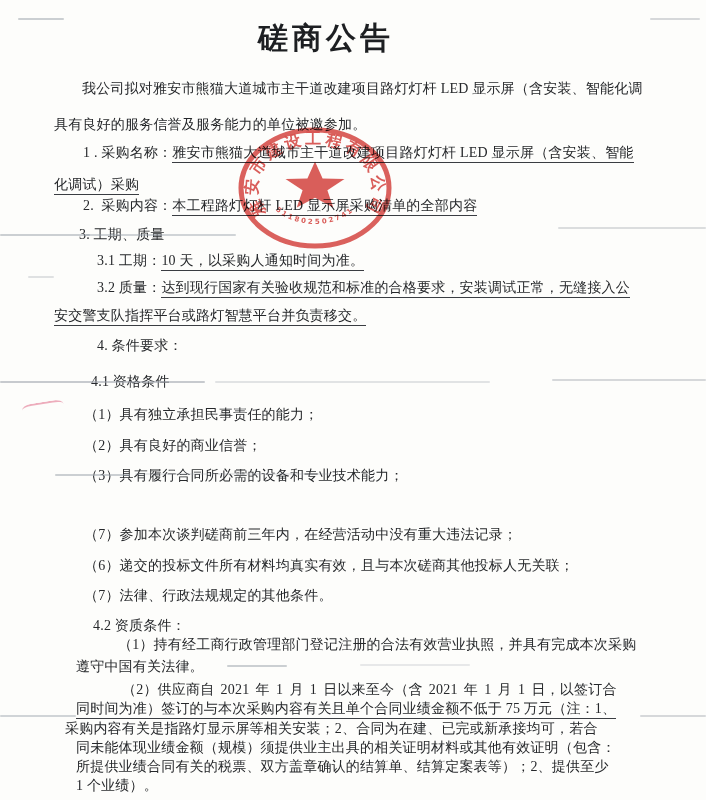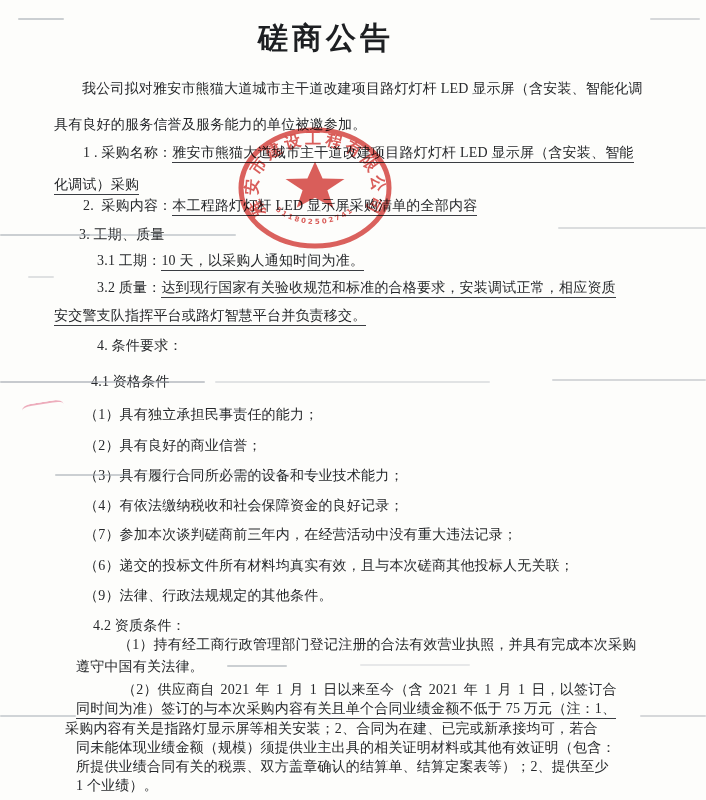--- a/index.html
+++ b/index.html
@@ -44,33 +44,32 @@
 
   <div class="ln" style="top:145px;left:83px"><span>1 . 采购名称：</span><span class="u">雅安市熊猫大道城市主干道改建项目路灯灯杆 LED 显示屏（含安装、智能</span></div>
   <div class="ln" style="top:177px;left:54px"><span class="u">化调试）采购</span></div>
 
   <div class="ln" style="top:198px;left:83px"><span>2.  采购内容：</span><span class="u">本工程路灯灯杆 LED 显示屏采购清单的全部内容</span></div>
 
   <div class="ln" style="top:227px;left:79px">3. 工期、质量</div>
 
   <div class="ln" style="top:253px;left:97px"><span>3.1 工期：</span><span class="u">10 天，以采购人通知时间为准。</span></div>
 
-  <div class="ln" style="top:280px;left:97px"><span>3.2 质量：</span><span class="u">达到现行国家有关验收规范和标准的合格要求，安装调试正常，相应资质</span></div>
+  <div class="ln" style="top:280px;left:97px"><span>3.2 质量：</span><span class="u">达到现行国家有关验收规范和标准的合格要求，安装调试正常，无缝接入公</span></div>
   <div class="ln" style="top:308px;left:54px"><span class="u">安交警支队指挥平台或路灯智慧平台并负责移交。</span></div>
 
   <div class="ln" style="top:338px;left:97px">4. 条件要求：</div>
   <div class="ln" style="top:374px;left:91px">4.1 资格条件</div>
 
   <div class="ln" style="top:407px;left:84px">（1）具有独立承担民事责任的能力；</div>
   <div class="ln" style="top:438px;left:84px">（2）具有良好的商业信誉；</div>
   <div class="ln" style="top:468px;left:84px">（3）具有履行合同所必需的设备和专业技术能力；</div>
-  <div class="ln" style="top:498px;left:84px">（4）有依法缴纳税收和社会保障资金的良好记录；</div>
   <div class="ln" style="top:527px;left:84px">（7）参加本次谈判磋商前三年内，在经营活动中没有重大违法记录；</div>
   <div class="ln" style="top:558px;left:84px">（6）递交的投标文件所有材料均真实有效，且与本次磋商其他投标人无关联；</div>
-  <div class="ln" style="top:588px;left:84px">（9）法律、行政法规规定的其他条件。</div>
+  <div class="ln" style="top:588px;left:84px">（7）法律、行政法规规定的其他条件。</div>
 
   <div class="ln" style="top:618px;left:93px">4.2 资质条件：</div>
 
   <div class="ln" style="top:637px;left:118px">（1）持有经工商行政管理部门登记注册的合法有效营业执照，并具有完成本次采购</div>
   <div class="ln" style="top:659px;left:76px">遵守中国有关法律。</div>
 
   <div class="ln wsp" style="top:682px;left:122px">（2）供应商自 2021 年 1 月 1 日以来至今（含 2021 年 1 月 1 日，以签订合</div>
   <div class="ln" style="top:701px;left:76px"><span class="u">同时间为准）签订的与本次采购内容有关且单个合同业绩金额不低于 75 万元（注：1、</span></div>
   <div class="ln" style="top:721px;left:65px">采购内容有关是指路灯显示屏等相关安装；2、合同为在建、已完或新承接均可，若合</div>
   <div class="ln" style="top:740px;left:76px">同未能体现业绩金额（规模）须提供业主出具的相关证明材料或其他有效证明（包含：</div>

